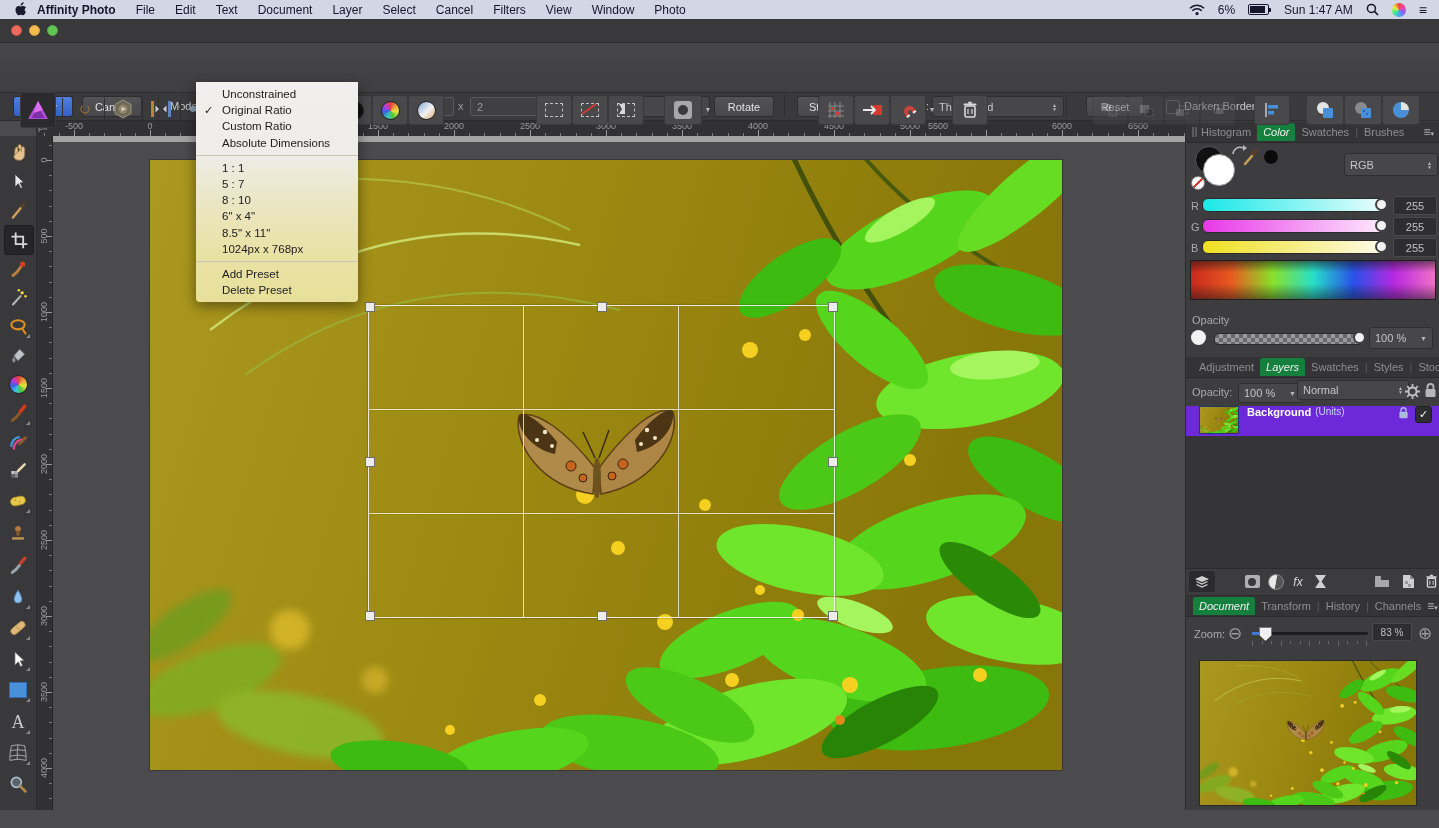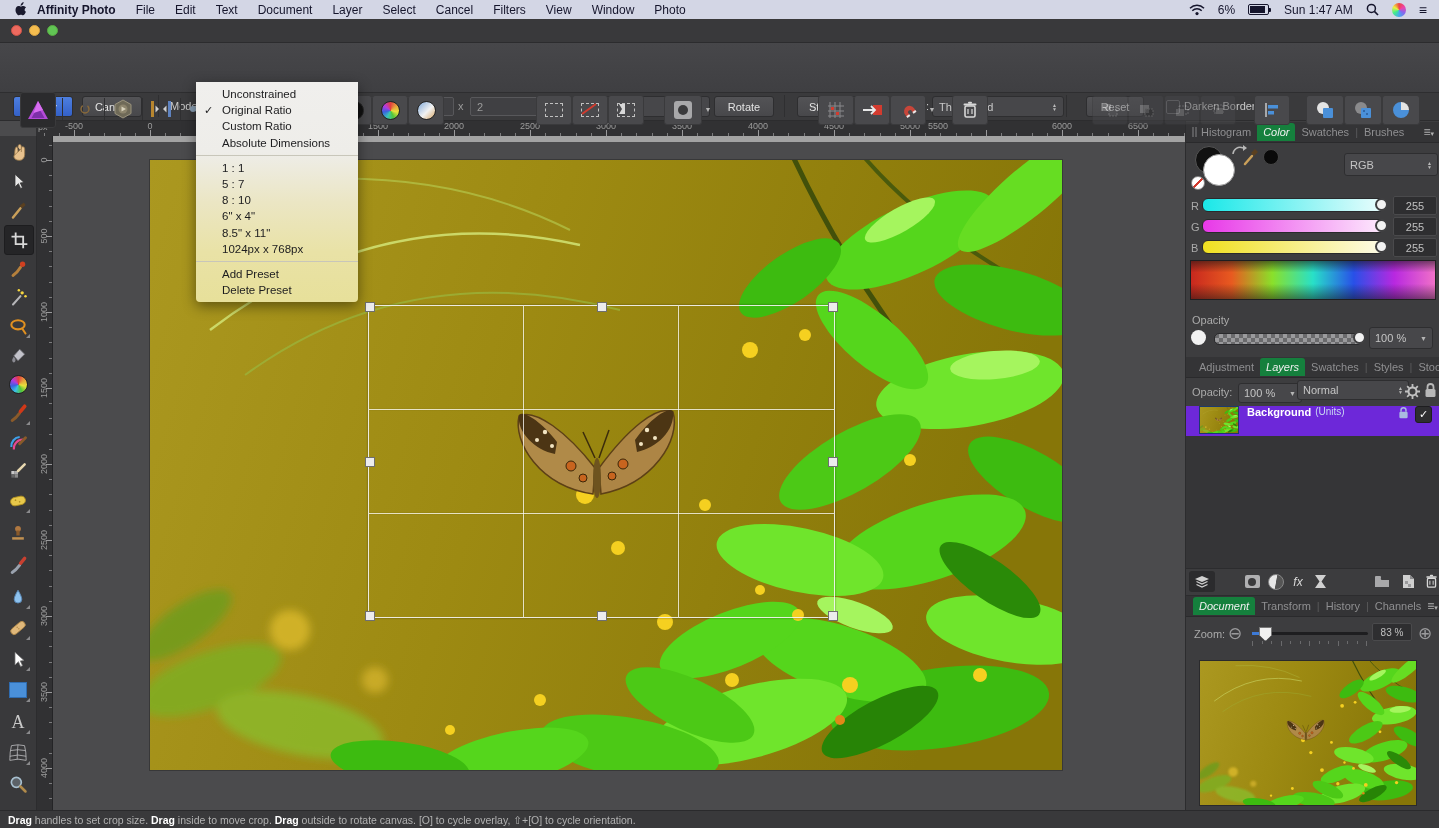--- a/index.html
+++ b/index.html
@@ -942,17 +942,14 @@
         <i style="position: absolute; left: 114px; top: 0px; width: 1px; height: 5px; background: rgb(106, 106, 108);"></i>
       </div>
     <div class="valbox" style="left:186px;top:503px;width:38px;height:16px;font-size:10px;">83 %</div>
     <span class="abs" style="left:232px;top:503px;font-size:17px;color:#9a9a9c;">⊕</span>
   </div>
 
   <svg class="abs navthumb" viewBox="0 0 912 610" preserveAspectRatio="none">
     <use href="#photo-art"></use>
   </svg>
 
-  <div class="abs sb">
-    <span><b>Drag</b><span> handles to set crop size. </span><b>Drag</b><span> inside to move crop. </span><b>Drag</b><span> outside to rotate canvas. [O] to cycle overlay, ⇧+[O] to cycle orientation.</span></span>
-  </div>
 
 </div>
 
 </body></html>

